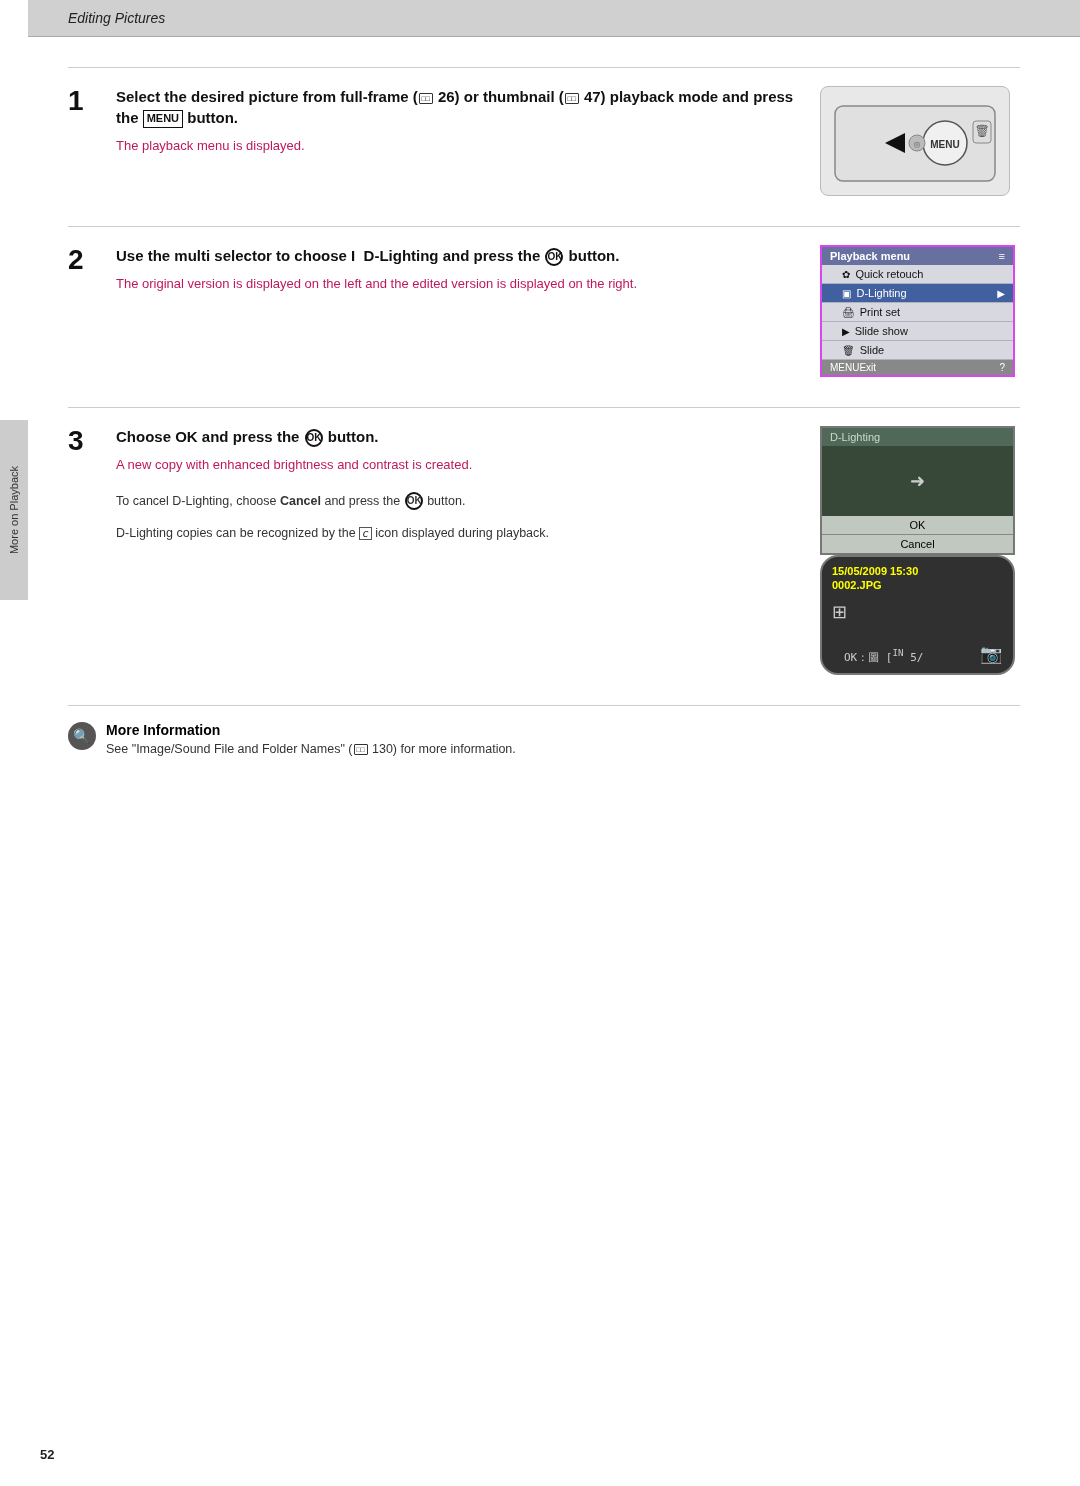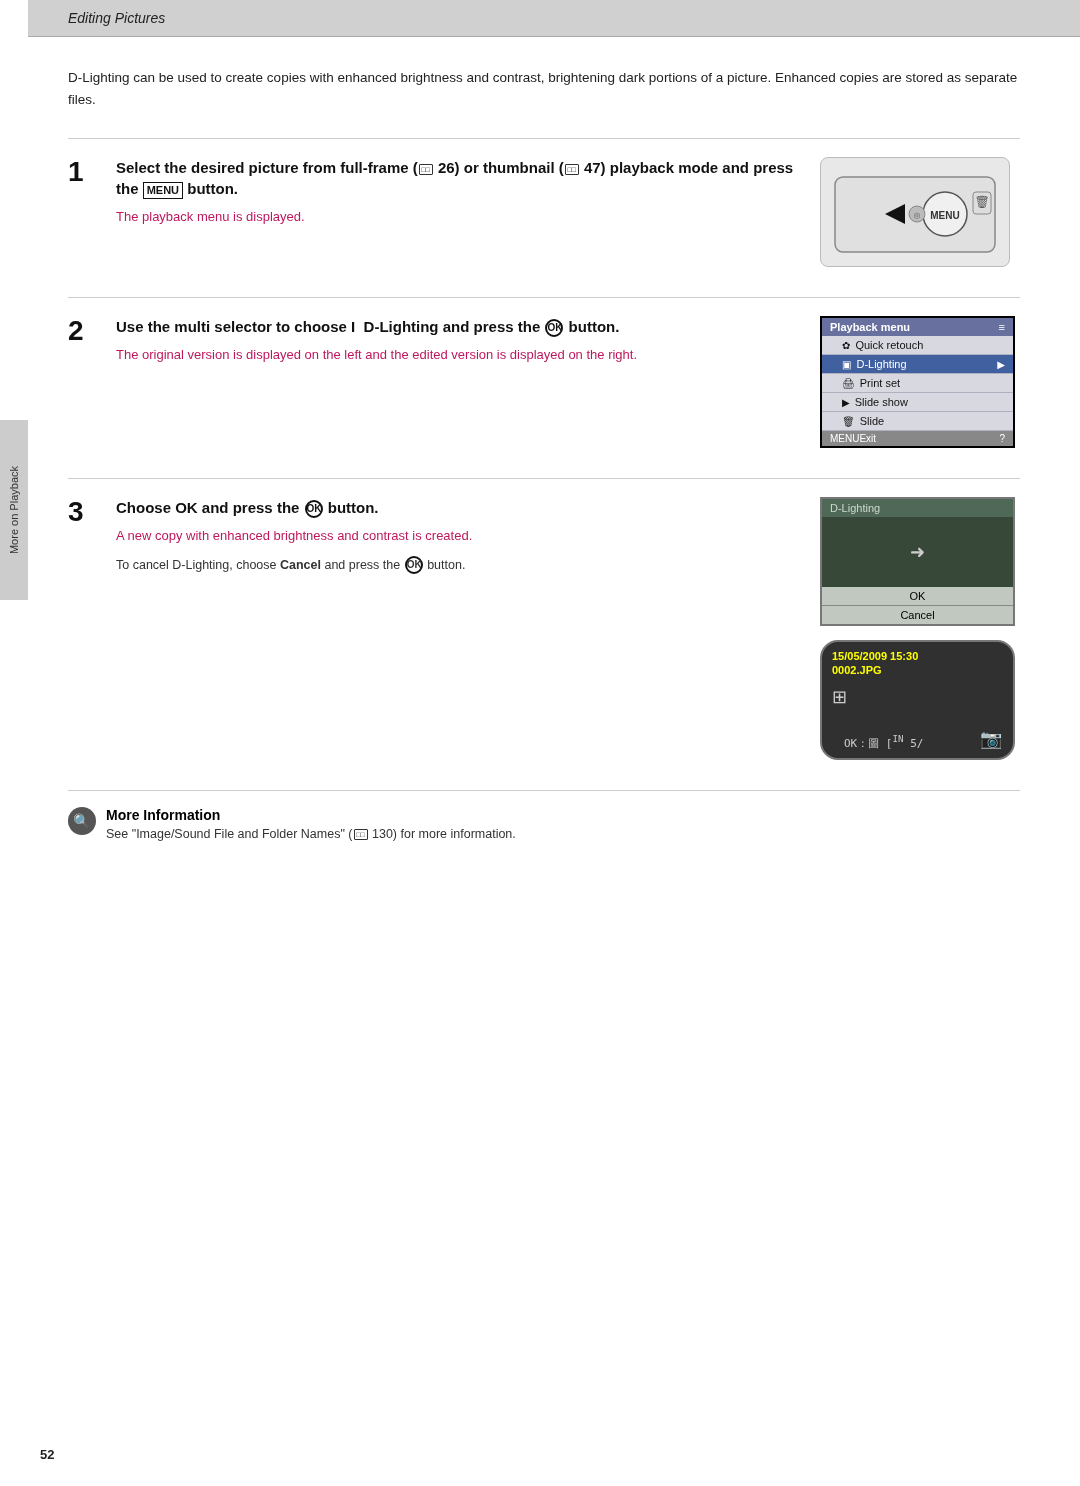--- a/index.html
+++ b/index.html
@@ -150,21 +150,21 @@
       display: flex;
       align-items: center;
       justify-content: center;
       position: relative;
       overflow: hidden;
     }
     
     .playback-menu {
       width: 195px;
       background: #c0c0c8;
-      border: 2px solid #000000;
+      border: 2px solid #d946ef;
       font-size: 11px;
     }
     .pm-title {
       background: #6870a0;
       color: #fff;
       padding: 3px 8px;
       font-size: 11px;
       font-weight: bold;
       display: flex;
       justify-content: space-between;
@@ -309,21 +309,21 @@
       left: 40px;
       font-size: 13px;
       font-weight: bold;
       color: #222;
     }
     
     strong { font-weight: bold; }
     
     .mono { font-family: monospace; font-size: 11px; }
     
-    .cancel-note { margin-top: 10px; }
+    .cancel-note { margin-top: 17px; }
     
     .icon-note { margin-top: 14px; }
     
     .book-icon {
       display: inline-block;
       width: 14px;
       height: 11px;
       border: 1.5px solid #333;
       border-radius: 1px;
       font-size: 7px;
@@ -354,21 +354,20 @@
 
   <div class="main-content">
 
     <div class="header-bar">
       <span>Editing Pictures</span>
     </div>
 
     <div class="content-area">
 
 
-      <p class="intro-text">D-Lighting can be used to create copies with enhanced brightness and contrast, brightening dark portions of a picture. Enhanced copies are stored as separate files.</p>
 
       <div class="step">
         <div class="step-number">1</div>
         <div class="step-body">
           <div class="step-heading">
             Select the desired picture from full-frame
             (<span class="book-icon">□□</span> 26) or thumbnail (<span class="book-icon">□□</span> 47) playback mode
             and press the <span class="menu-box">MENU</span> button.
           </div>
           <div class="step-sub">The playback menu is displayed.</div>
@@ -443,33 +442,36 @@
       <div class="step">
         <div class="step-number">3</div>
         <div class="step-body">
           <div class="step-heading">
             Choose <strong>OK</strong> and press the <span class="ok-circle">OK</span> button.
           </div>
           <div class="step-sub">A new copy with enhanced brightness and contrast is created.</div>
           <div class="step-note cancel-note">
             To cancel D-Lighting, choose <strong>Cancel</strong> and press the <span class="ok-circle">OK</span> button.
           </div>
+          <div class="step-note icon-note">
+            D-Lighting copies can be recognized by the <span class="c-icon">c</span> icon displayed during playback.
+          </div>
         </div>
         <div class="step-right">
 
           <div class="dlighting-dialog">
             <div class="dl-title">D-Lighting</div>
             <div class="dl-body">
               <span>➜</span>
             </div>
             <div class="dl-ok">OK</div>
             <div class="dl-cancel">Cancel</div>
           </div>
 
-          <div class="file-info" style="margin-top: 14px; border-radius: 18px;">
+          <div class="file-info" style=" border-radius: 18px;">
             <div class="fi-date">15/05/2009 15:30</div>
             <div class="fi-filename">0002.JPG</div>
             <div class="fi-icon-area">
               <span style="font-size:18px; color:#ccc;">⊞</span>
             </div>
             <div class="fi-bottom">
               <span class="mono">OK：圖 [<sup>IN</sup>  5/</span>
               <span style="font-size:18px; color:#ccc;">📷</span>
             </div>
           </div>

